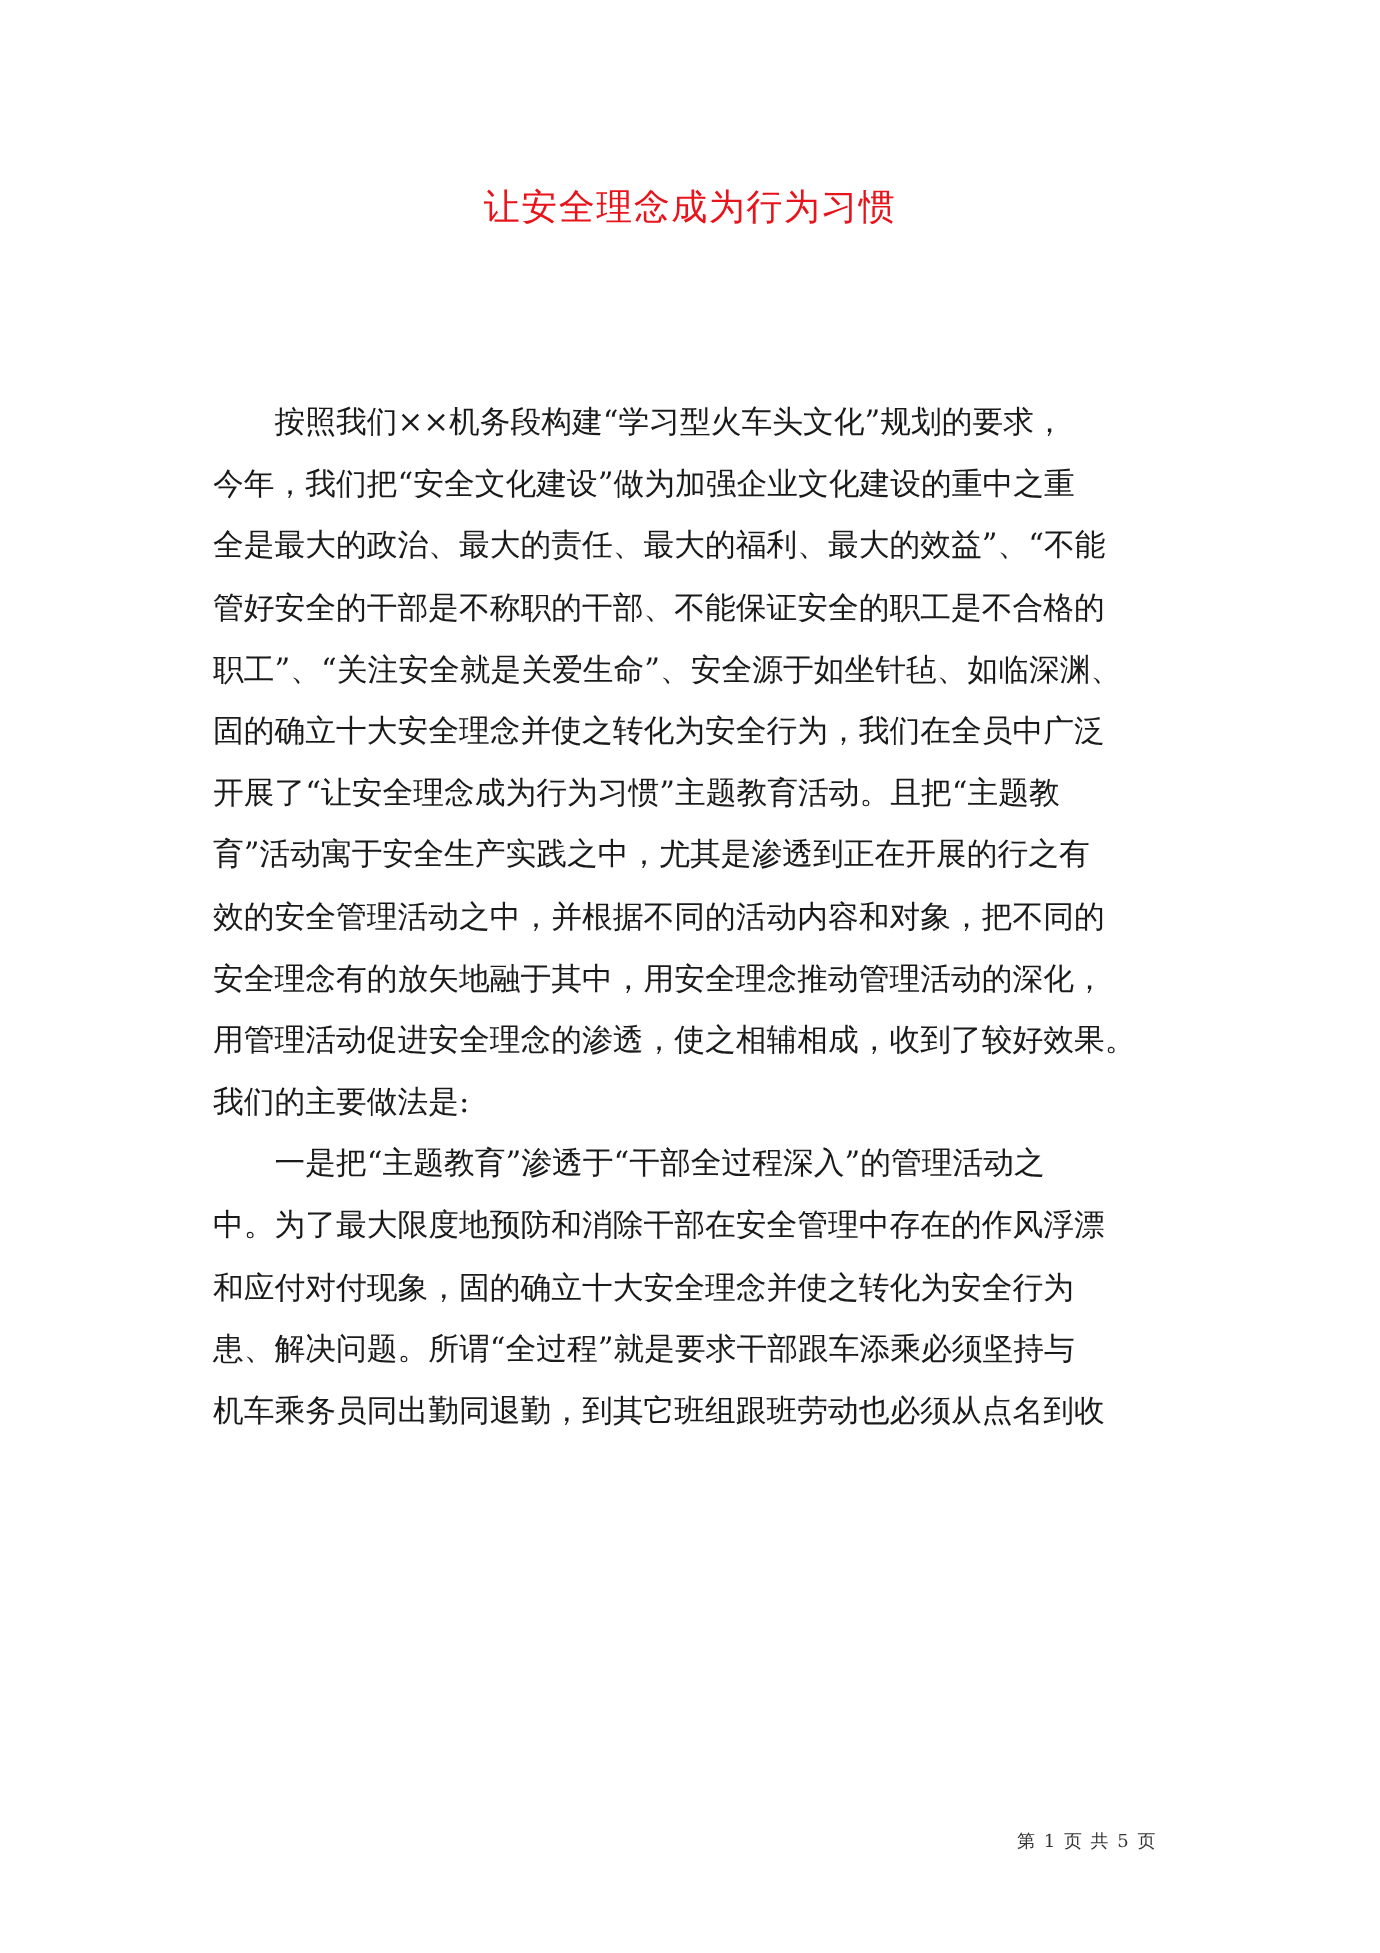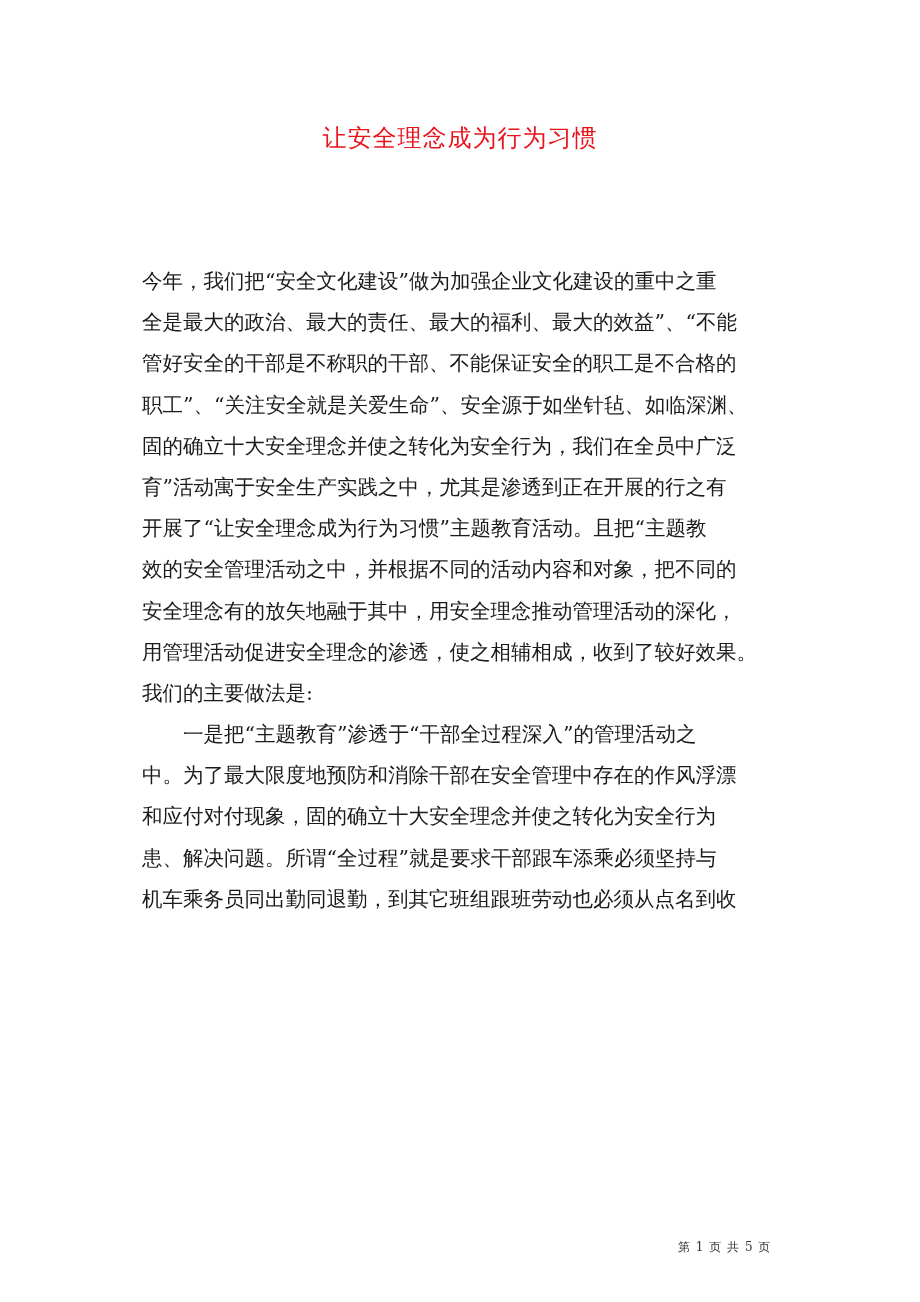--- a/index.html
+++ b/index.html
@@ -13,36 +13,37 @@
   .body {
     position: absolute; left: 142px; top: 261px; width: 640px;
     font-family: "DejaVu Serif", serif; font-size: 20.5px; line-height: 41.2px;
     color: #1a1a1a;
   }
   .line { height: 41.2px; white-space: nowrap; overflow: visible; }
   .line.indent { padding-left: 41px; }
   .footer {
     position: absolute; left: 678px; top: 1219px;
     font-family: "DejaVu Serif", serif; font-size: 12px; color: #333;
-    letter-spacing: 1px; white-space: nowrap; margin-top: 20px;
+    letter-spacing: 1px; white-space: nowrap;
   }
 </style>
 </head>
 <body>
 
 <div class="page">
   <div class="title">让安全理念成为行为习惯</div>
   <div class="body" id="body">
+      <div class="line indent">按照我们××机务段构建“学习型火车头文化”规划的要求，</div>
       <div class="line">今年，我们把“安全文化建设”做为加强企业文化建设的重中之重</div>
       <div class="line">全是最大的政治、最大的责任、最大的福利、最大的效益”、“不能</div>
       <div class="line">管好安全的干部是不称职的干部、不能保证安全的职工是不合格的</div>
       <div class="line">职工”、“关注安全就是关爱生命”、安全源于如坐针毡、如临深渊、</div>
       <div class="line">固的确立十大安全理念并使之转化为安全行为，我们在全员中广泛</div>
+      <div class="line">开展了“让安全理念成为行为习惯”主题教育活动。且把“主题教</div>
       <div class="line">育”活动寓于安全生产实践之中，尤其是渗透到正在开展的行之有</div>
-      <div class="line">开展了“让安全理念成为行为习惯”主题教育活动。且把“主题教</div>
       <div class="line">效的安全管理活动之中，并根据不同的活动内容和对象，把不同的</div>
       <div class="line">安全理念有的放矢地融于其中，用安全理念推动管理活动的深化，</div>
       <div class="line">用管理活动促进安全理念的渗透，使之相辅相成，收到了较好效果。</div>
       <div class="line">我们的主要做法是:</div>
       <div class="line indent">一是把“主题教育”渗透于“干部全过程深入”的管理活动之</div>
       <div class="line">中。为了最大限度地预防和消除干部在安全管理中存在的作风浮漂</div>
       <div class="line">和应付对付现象，固的确立十大安全理念并使之转化为安全行为</div>
       <div class="line">患、解决问题。所谓“全过程”就是要求干部跟车添乘必须坚持与</div>
       <div class="line">机车乘务员同出勤同退勤，到其它班组跟班劳动也必须从点名到收</div>
     </div>

